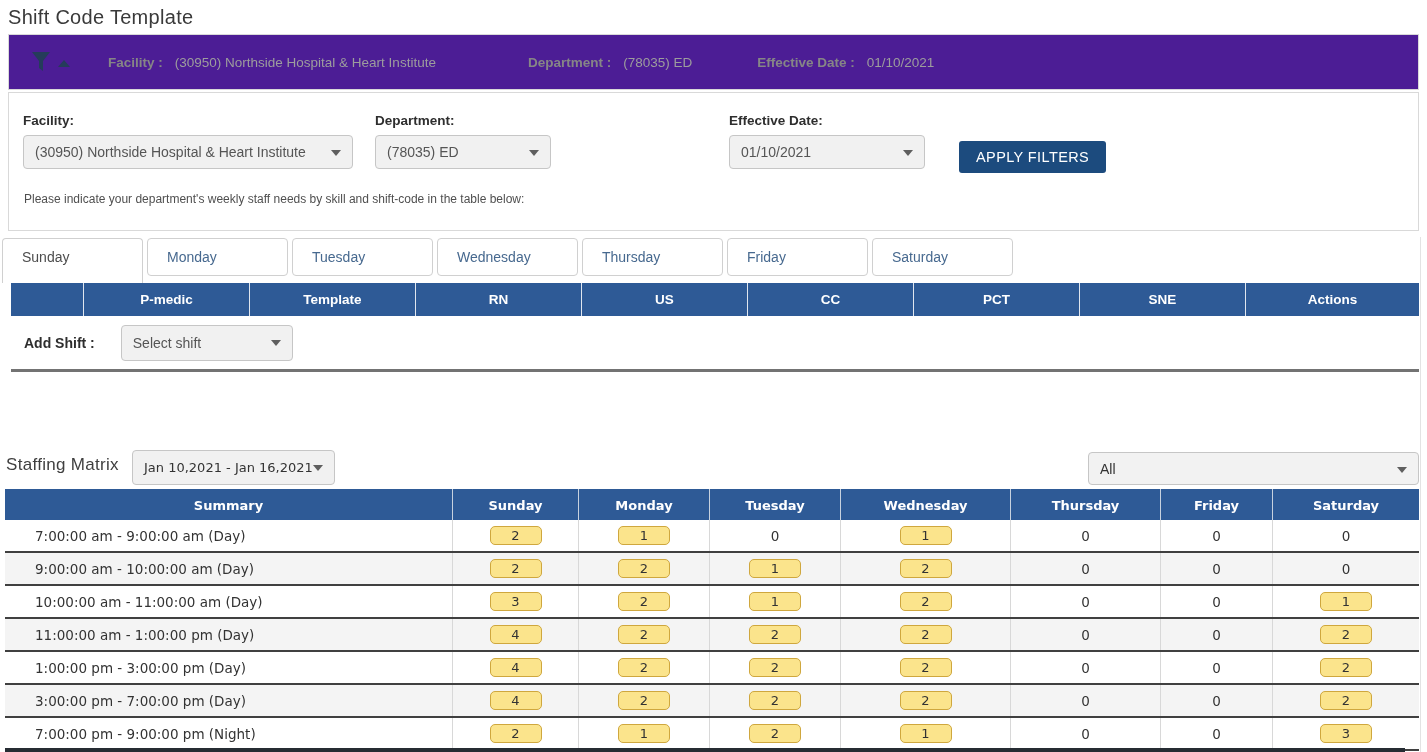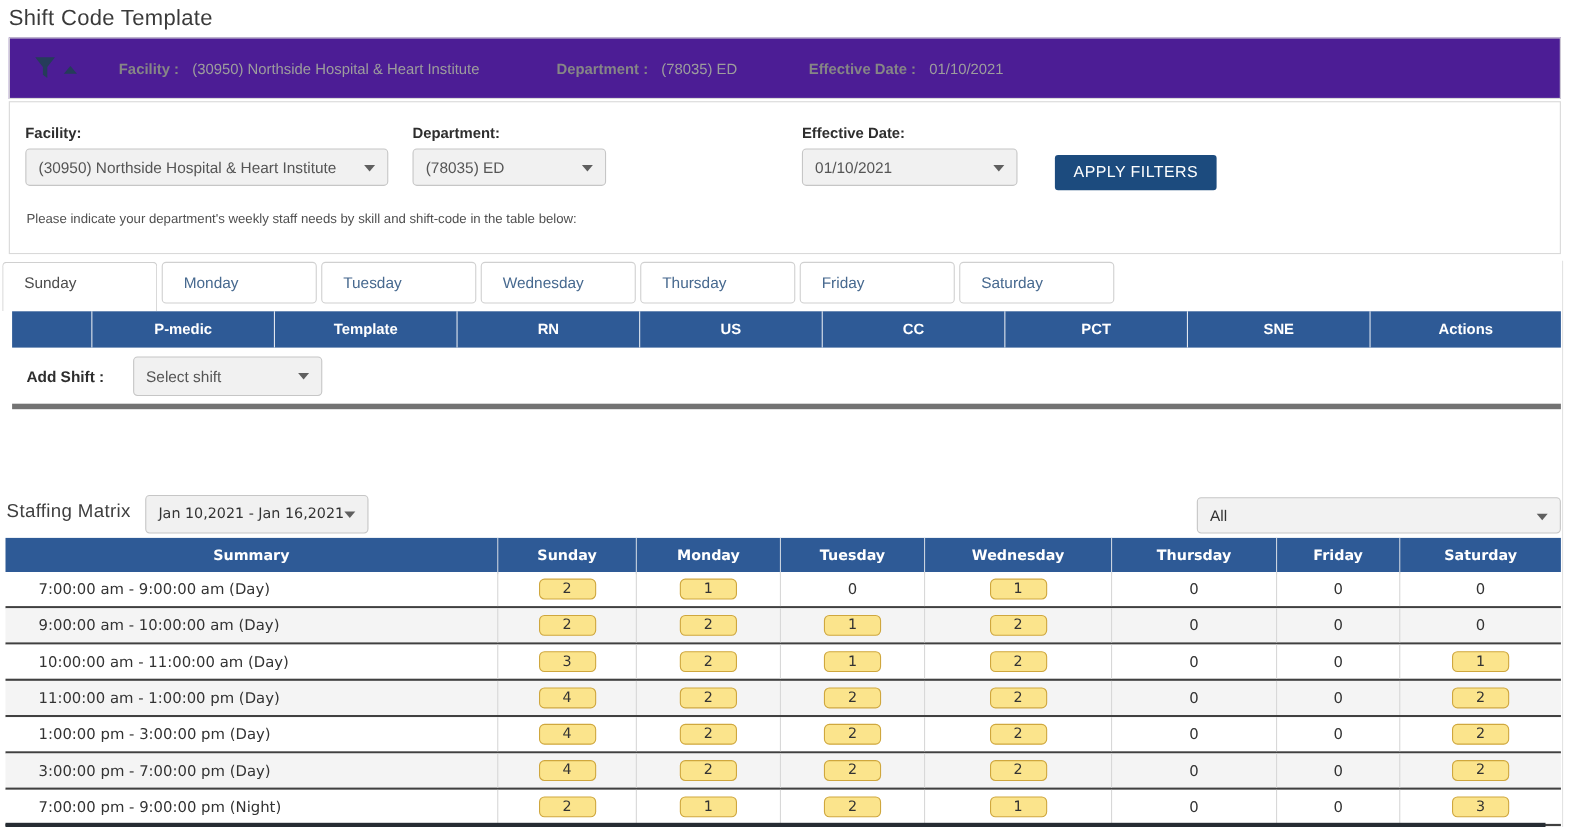--- a/index.html
+++ b/index.html
@@ -13,21 +13,21 @@
 
   
   .summary-bar { position:absolute; left:8px; top:34px; width:1411px; height:56px;
                  border:1px solid #d9d9d9; background:#4c1d95; display:flex; align-items:center; }
   .funnel-wrap { display:flex; align-items:center; margin-left:22px; cursor:pointer; }
   .caret-up { width:0; height:0; border-left:6px solid transparent; border-right:6px solid transparent;
               border-bottom:7px solid #253c5a; margin-left:7px; margin-top:2px; }
   .sum-label { font-size:13.5px; font-weight:bold; color:#868686; }
   .sum-value { font-size:13.5px; color:#9d9d9d; }
   .sum-facility-label { margin-left:38px; }
-  .sum-dept-label { margin-left:70px;text-align:right; }
+  .sum-dept-label { margin-left:92px;text-align:right; }
   .sum-date-label { margin-left:65px; }
   .sum-label + .sum-value { margin-left:12px; }
 
   
   .filter-panel { position:absolute; left:8px; top:92px; width:1411px; height:139px;
                   border:1px solid #d9d9d9; background:#fff;padding-left:20px; }
   .field { position:absolute; top:20px; }
   .field-facility { left:14px; width:330px; }
   .field-department { left:366px; width:176px; }
   .field-date { left:720px; width:196px; }
@@ -49,21 +49,21 @@
          margin-right:4px; line-height:36px; padding-left:19px; font-size:14px; color:#47698f;
          cursor:pointer; }
   .tab.active { border-bottom:none; border-radius:4px 4px 0 0; height:45px; color:#4d4d4d; }
 
   
   .shift-table { position:absolute; left:11px; top:283px; width:1408px; }
   .shift-header { display:flex; background:#2e5a96; height:33px; }
   .sh-cell { color:#fff; font-size:13.5px; font-weight:bold; display:flex; align-items:center;
              justify-content:center; height:33px; }
   .sh-cell + .sh-cell { border-left:1px solid rgba(255,255,255,0.85); }
-  .add-shift-row { height:56px; display:flex; align-items:center; border-bottom:5px solid #737373; }
+  .add-shift-row { height:56px; display:flex; align-items:center; border-bottom:3px solid #737373; }
   .add-shift-label { font-size:14px; font-weight:bold; color:#2e2e2e; margin-left:13px; }
   .add-shift-select { width:172px; height:36px; margin-left:26px; }
 
   
   .matrix-bar { position:absolute; left:0; top:450px; width:1427px; }
   .matrix-title { position:absolute; left:6px; top:5px; font-size:17px; color:#3f3f3f; letter-spacing:0.3px; }
   .week-select { position:absolute; left:132px; top:0; width:203px; height:35px;
                  font-family:"DejaVu Sans", sans-serif; font-size:13px; color:#333; }
   .all-select { position:absolute; left:1088px; top:2px; width:331px; height:33px;
                 background:#f2f2f2; color:#333; }

